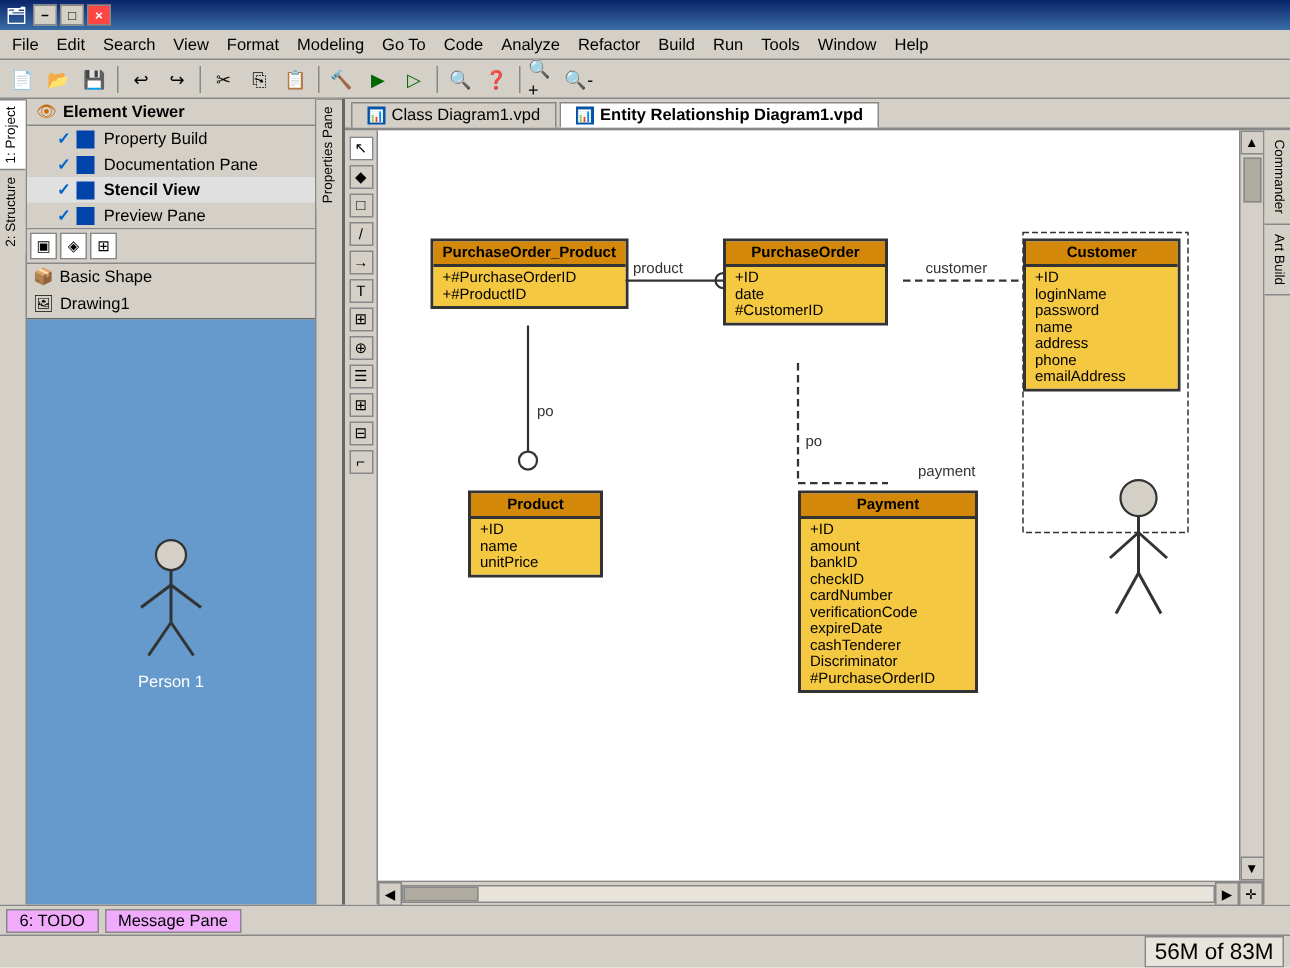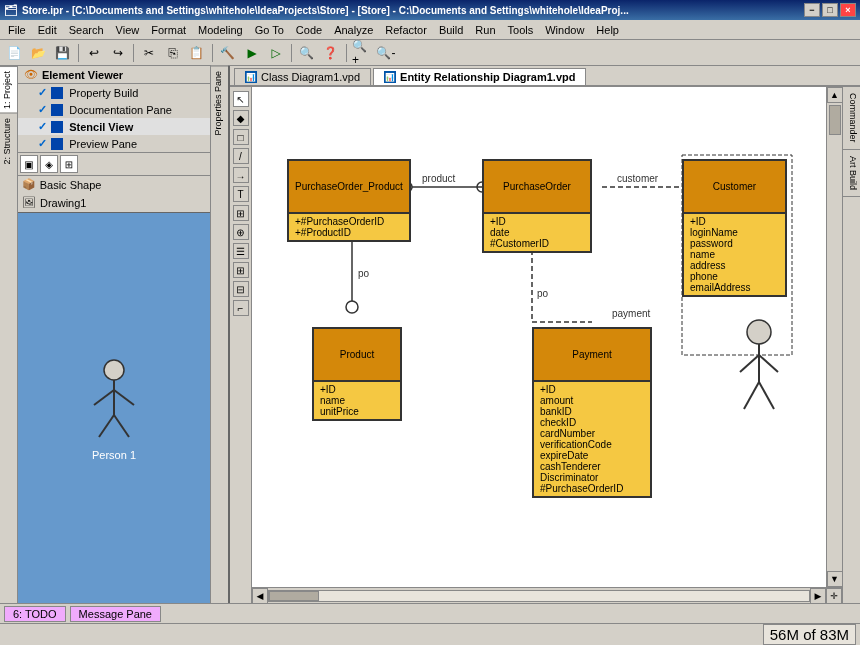--- a/index.html
+++ b/index.html
@@ -40,41 +40,40 @@
     
     #diagram-canvas { flex: 1; background: white; position: relative; overflow: hidden; }
 
     
     #status-bar { height: 22px; background: #d4d0c8; border-top: 1px solid #888; display: flex; align-items: center; padding: 0 4px; font-size: 11px; }
     #bottom-tabs { height: 20px; background: #d4d0c8; border-top: 1px solid #888; display: flex; align-items: center; padding: 0 4px; gap: 4px; }
     .bottom-tab { padding: 1px 8px; border: 1px solid #888; font-size: 11px; cursor: pointer; background: #f0abfc; }
 
     
     .entity-box { position: absolute; border: 2px solid #333; font-size: 10px; min-width: 80px; }
-    .entity-header { background: #d4880a; border-bottom: 2px solid #333; padding: 20px 6px; font-weight: normal; text-align: center; font-size: 10px; }
+    .entity-header { background: #d4880a; border-bottom: 2px solid #333; padding: 2px 6px; font-weight: bold; text-align: center; font-size: 10px; }
     .entity-body { background: #f5c842; padding: 2px 6px; }
     .entity-field { font-size: 10px; white-space: nowrap; }
 
     
     #diagram-svg { position: absolute; top: 0; left: 0; width: 100%; height: 100%; pointer-events: none; }
 
     
     #left-outer { display: flex; width: 230px; border-right: 2px solid #666; }
     #project-vtab { width: 18px; background: #d4d0c8; border-right: 1px solid #888; display: flex; flex-direction: column; }
     #left-inner { flex: 1; display: flex; flex-direction: column; }
 
     .vtab-label { writing-mode: vertical-rl; transform: rotate(180deg); font-size: 10px; padding: 6px 1px; cursor: pointer; background: #d4d0c8; border-bottom: 1px solid #888; white-space: nowrap; text-align: center; }
     .vtab-label.active { background: white; }
   </style>
 </head>
 <body>
 
 <div id="title-bar">
   <span class="title-icon" style="margin-right:4px;">🗂</span>
-  <span class="title-text" style="font-size:10px; overflow:hidden; white-space:nowrap; text-overflow:ellipsis;">Store.ipr - [C:\Documents and Settings\whitehole\IdeaProjects\Store] - [Store] - C:\Documents and Settings\whitehole\IdeaProj...</span>
   <div class="win-controls">
     <div class="win-btn">−</div>
     <div class="win-btn">□</div>
     <div class="win-btn" style="background:#ff4444;color:white;">×</div>
   </div>
 </div>
 
 <div id="menu-bar">
   <span class="menu-item">File</span>
   <span class="menu-item">Edit</span>

